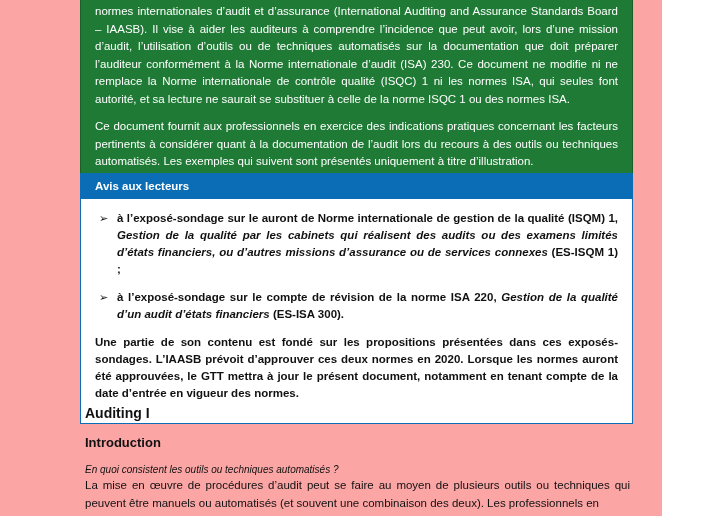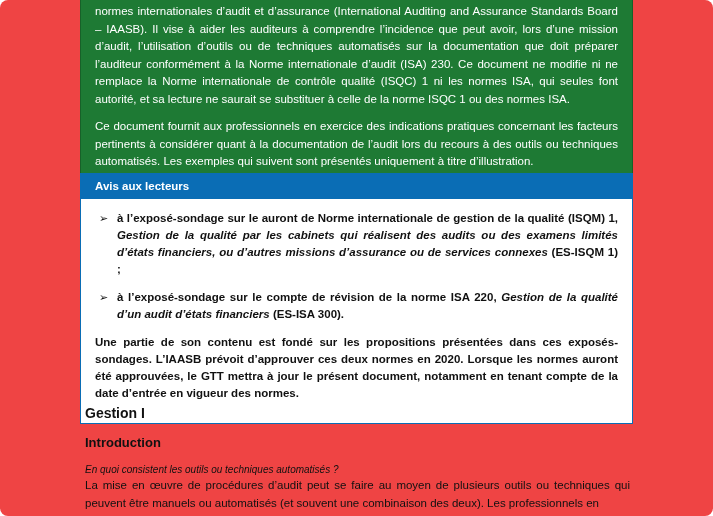--- a/index.html
+++ b/index.html
@@ -9,24 +9,23 @@
   body {
     width: 713px;
     height: 516px;
     background: #ffffff;
     font-family: "Liberation Sans", sans-serif;
     color: #1a1a1a;
     overflow: hidden;
   }
   .page {
     position: relative;
-    width: 713px;
+    width: 662px;
     height: 516px;
-    background: #ef4444;
-    border-radius: 8px;
+    background: #fca5a5;
   }
 
   
   .green-box {
     position: absolute;
     left: 80px;
     top: -6px;
     width: 553px;
     background: #1e7a34;
     border: 1px solid #176128;
@@ -166,19 +165,19 @@
         <div class="bullet-text">
           <span>à l’exposé-sondage sur le compte de révision de la norme ISA 220, </span><em>Gestion de la qualité d’un audit d’états financiers</em><span> (ES-ISA 300).</span>
         </div>
       </div>
 
       <p class="last">Une partie de son contenu est fondé sur les propositions présentées dans ces exposés-sondages. L’IAASB prévoit d’approuver ces deux normes en 2020. Lorsque les normes auront été approuvées, le GTT mettra à jour le présent document, notamment en tenant compte de la date d’entrée en vigueur des normes.</p>
     </div>
   </div>
 
   <div class="section-area">
-    <div class="section-title">Gestion I</div>
+    <div class="section-title">Auditing I</div>
     <div class="sub-title">Introduction</div>
     <div class="italic-line">En quoi consistent les outils ou techniques automatisés ?</div>
     <div class="body-par">La mise en œuvre de procédures d’audit peut se faire au moyen de plusieurs outils ou techniques qui peuvent être manuels ou automatisés (et souvent une combinaison des deux). Les professionnels en</div>
   </div>
 
 </div>
 
 </body></html>

